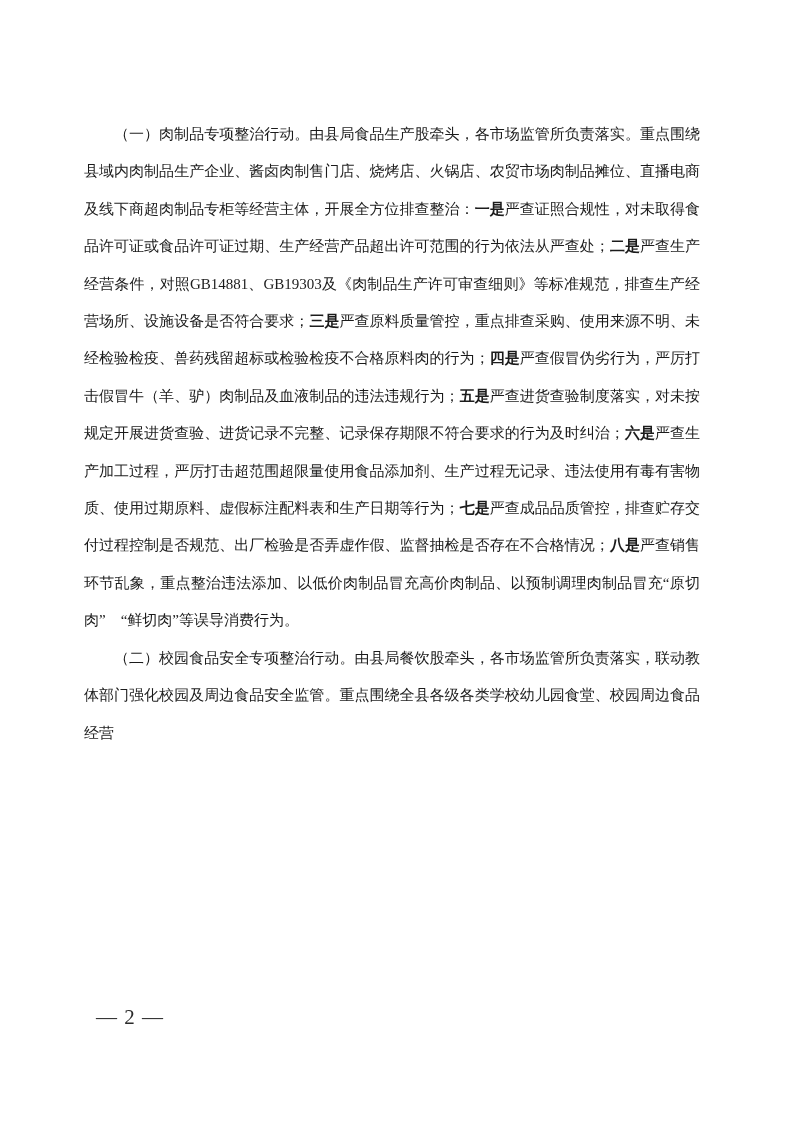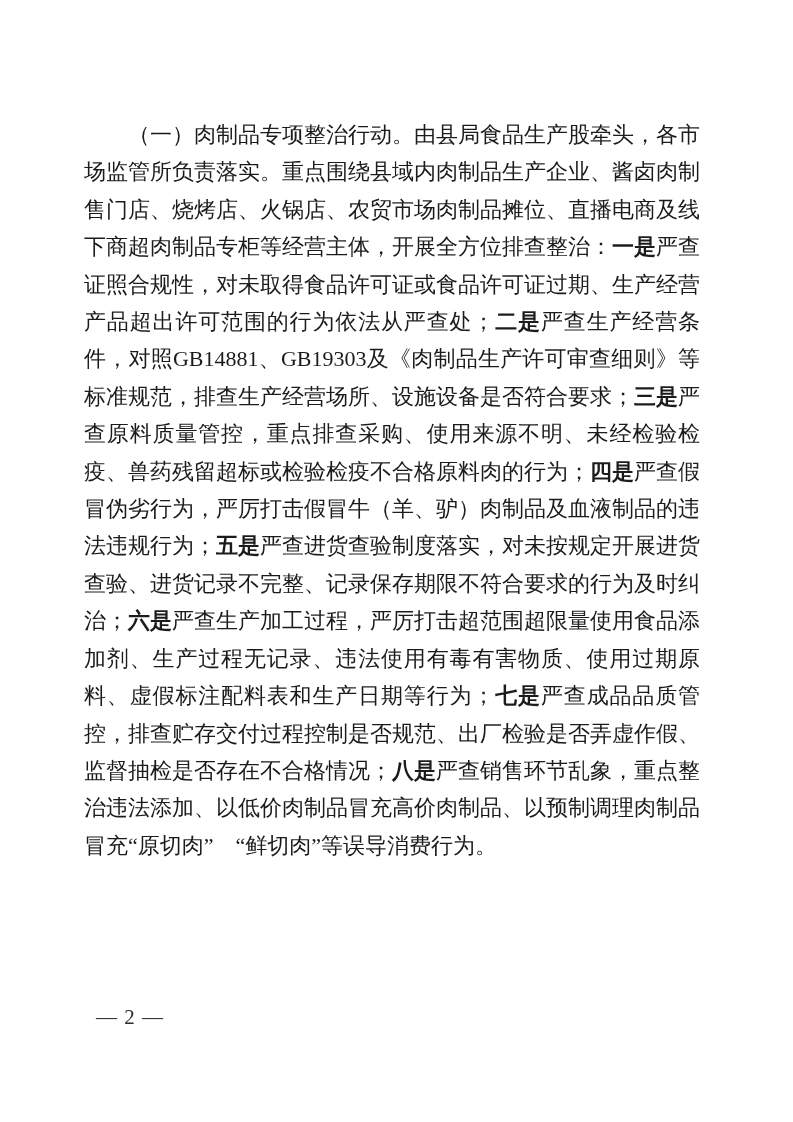--- a/index.html
+++ b/index.html
@@ -22,21 +22,21 @@
   .doc-body {
     position: absolute;
     left: 84px;
     top: 116px;
     width: 616px;
     color: #1b1b1b;
   }
   .para {
     margin: 0;
     padding: 0;
-    font-size: 22px;
+    font-size: 15px;
     line-height: 37.4px;
     text-align: justify;
     text-justify: inter-ideograph;
     text-indent: 2em;
     word-break: break-all;
     font-family: "Liberation Serif", "DejaVu Serif", serif;
   }
   .seg { font-weight: normal; }
   .seg-heading { font-weight: normal; }
   .seg-bold { font-weight: bold; }
@@ -50,17 +50,18 @@
     font-family: "Liberation Serif", "DejaVu Serif", serif;
     letter-spacing: 1px;
   }
 </style>
 </head>
 <body>
 
 <div class="page">
   <main class="doc-body">
       <p class="para"><span class="seg seg-heading">（一）肉制品专项整治行动。</span><span class="seg">由县局食品生产股牵头，各市场监管所负责落实。重点围绕县域内肉制品生产企业、酱卤肉制售门店、烧烤店、火锅店、农贸市场肉制品摊位、直播电商及线下商超肉制品专柜等经营主体，开展全方位排查整治：</span><span class="seg seg-bold">一是</span><span class="seg">严查证照合规性，对未取得食品许可证或食品许可证过期、生产经营产品超出许可范围的行为依法从严查处；</span><span class="seg seg-bold">二是</span><span class="seg">严查生产经营条件，对照GB14881、GB19303及《肉制品生产许可审查细则》等标准规范，排查生产经营场所、设施设备是否符合要求；</span><span class="seg seg-bold">三是</span><span class="seg">严查原料质量管控，重点排查采购、使用来源不明、未经检验检疫、兽药残留超标或检验检疫不合格原料肉的行为；</span><span class="seg seg-bold">四是</span><span class="seg">严查假冒伪劣行为，严厉打击假冒牛（羊、驴）肉制品及血液制品的违法违规行为；</span><span class="seg seg-bold">五是</span><span class="seg">严查进货查验制度落实，对未按规定开展进货查验、进货记录不完整、记录保存期限不符合要求的行为及时纠治；</span><span class="seg seg-bold">六是</span><span class="seg">严查生产加工过程，严厉打击超范围超限量使用食品添加剂、生产过程无记录、违法使用有毒有害物质、使用过期原料、虚假标注配料表和生产日期等行为；</span><span class="seg seg-bold">七是</span><span class="seg">严查成品品质管控，排查贮存交付过程控制是否规范、出厂检验是否弄虚作假、监督抽检是否存在不合格情况；</span><span class="seg seg-bold">八是</span><span class="seg">严查销售环节乱象，重点整治违法添加、以低价肉制品冒充高价肉制品、以预制调理肉制品冒充“原切肉”　“鲜切肉”等误导消费行为。</span></p>
+      <p class="para"><span class="seg seg-heading">（二）校园食品安全专项整治行动。</span><span class="seg">由县局餐饮股牵头，各市场监管所负责落实，联动教体部门强化校园及周边食品安全监管。重点围绕全县各级各类学校幼儿园食堂、校园周边食品经营</span></p>
     </main>
   <footer class="page-footer">
     <span>— 2 —</span>
   </footer>
 </div>
 
 </body></html>

